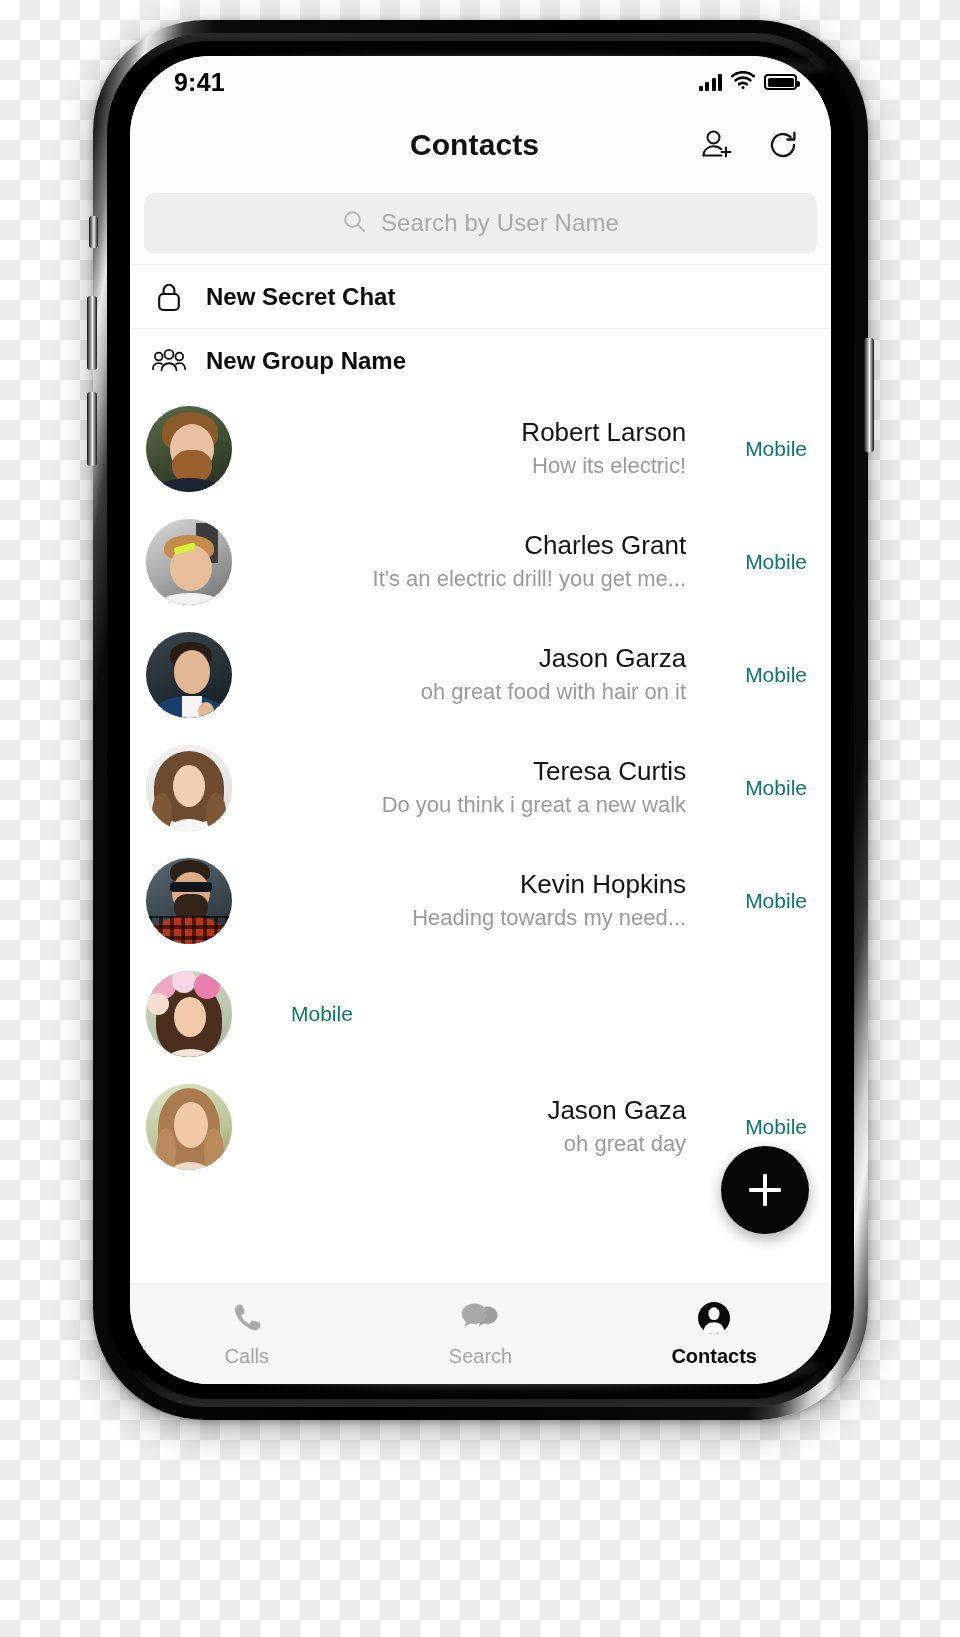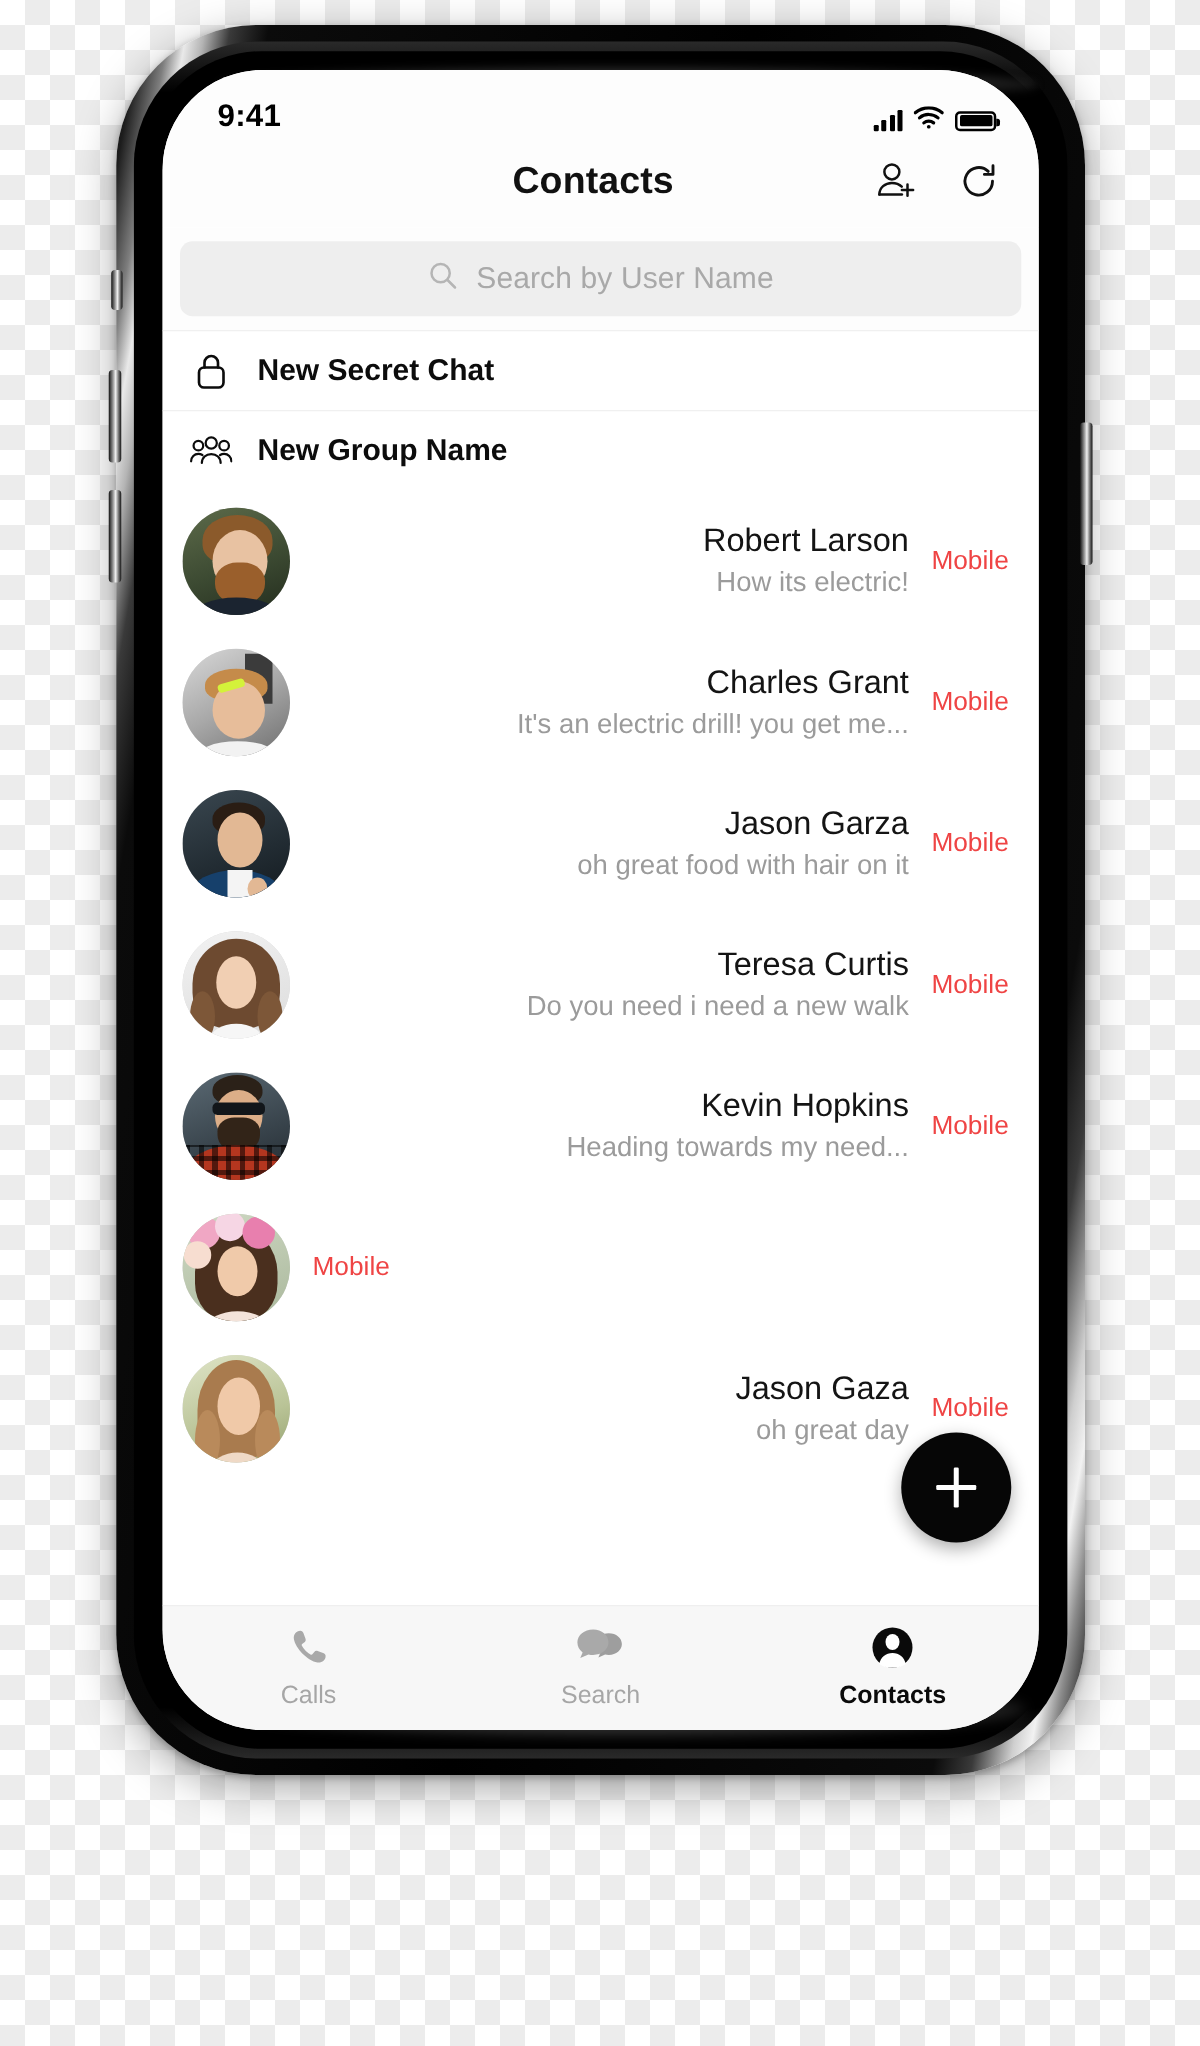--- a/index.html
+++ b/index.html
@@ -139,21 +139,21 @@
     position:absolute; left:3px; top:3px; width:6px; height:6px;
     border-radius:50%;
     background: radial-gradient(circle, #3c7fbe, #0d2b45);
   }
 
   
   #statusbar {
     height: 52px;
     flex: 0 0 52px;
     display: flex;
-    align-items: flex-end;
+    align-items: center;
     justify-content: space-between;
     padding: 0 34px 0 44px;
     background: #fdfdfd;
     position: relative;
     z-index: 50;
   }
   #clock {
     font-size: 25px;
     font-weight: 700;
     color: #000;
@@ -280,23 +280,24 @@
   .c-msg {
     font-size: 22px;
     color: #9b9b9b;
     line-height: 1.35;
     margin-top: 3px;
     white-space: nowrap;
     overflow: hidden;
   }
   .c-meta {
     font-size: 21px;
-    color: #ef4444;
+    color: #0f766e;
     flex: 0 0 auto;
     white-space: nowrap;
+    margin-left: 41px;
   }
 
   
   #fab {
     position: absolute;
     right: 22px;
     bottom: 50px;
     width: 88px; height: 88px;
     border-radius: 50%;
     background: #060606;
@@ -491,21 +492,21 @@
         <div class="avatar">
           <div class="sky" style="background:linear-gradient(160deg,#f2f2f2,#dcdcdc);"></div>
           <div class="hair" style="left:8px;top:6px;width:70px;height:72px;background:#6d4a30;"></div>
           <div class="head" style="left:27px;top:20px;width:32px;height:42px;background:#f1cfb3;"></div>
           <div style="position:absolute;left:6px;top:48px;width:20px;height:40px;border-radius:50%;background:#7d5738;"></div>
           <div style="position:absolute;left:60px;top:48px;width:20px;height:40px;border-radius:50%;background:#7d5738;"></div>
           <div class="body" style="left:22px;top:74px;width:42px;height:26px;background:#f6f6f6;"></div>
         </div>
         <div class="c-text">
           <div class="c-name">Teresa Curtis</div>
-          <div class="c-msg">Do you need i need a new walk</div>
+          <div class="c-msg">Do you think i great a new walk</div>
         </div>
         <div class="c-meta">Mobile</div>
       </div>
 
       <div class="contact-row">
         <div class="avatar">
           <div class="sky" style="background:linear-gradient(160deg,#5b6a74,#38434b 60%,#232a30);"></div>
           <div class="hair" style="left:24px;top:2px;width:40px;height:24px;background:#2b2118;"></div>
           <div class="head" style="left:26px;top:14px;width:38px;height:42px;background:#dcae88;"></div>
           <div style="position:absolute;left:24px;top:24px;width:42px;height:10px;border-radius:4px;background:#12161a;"></div>

